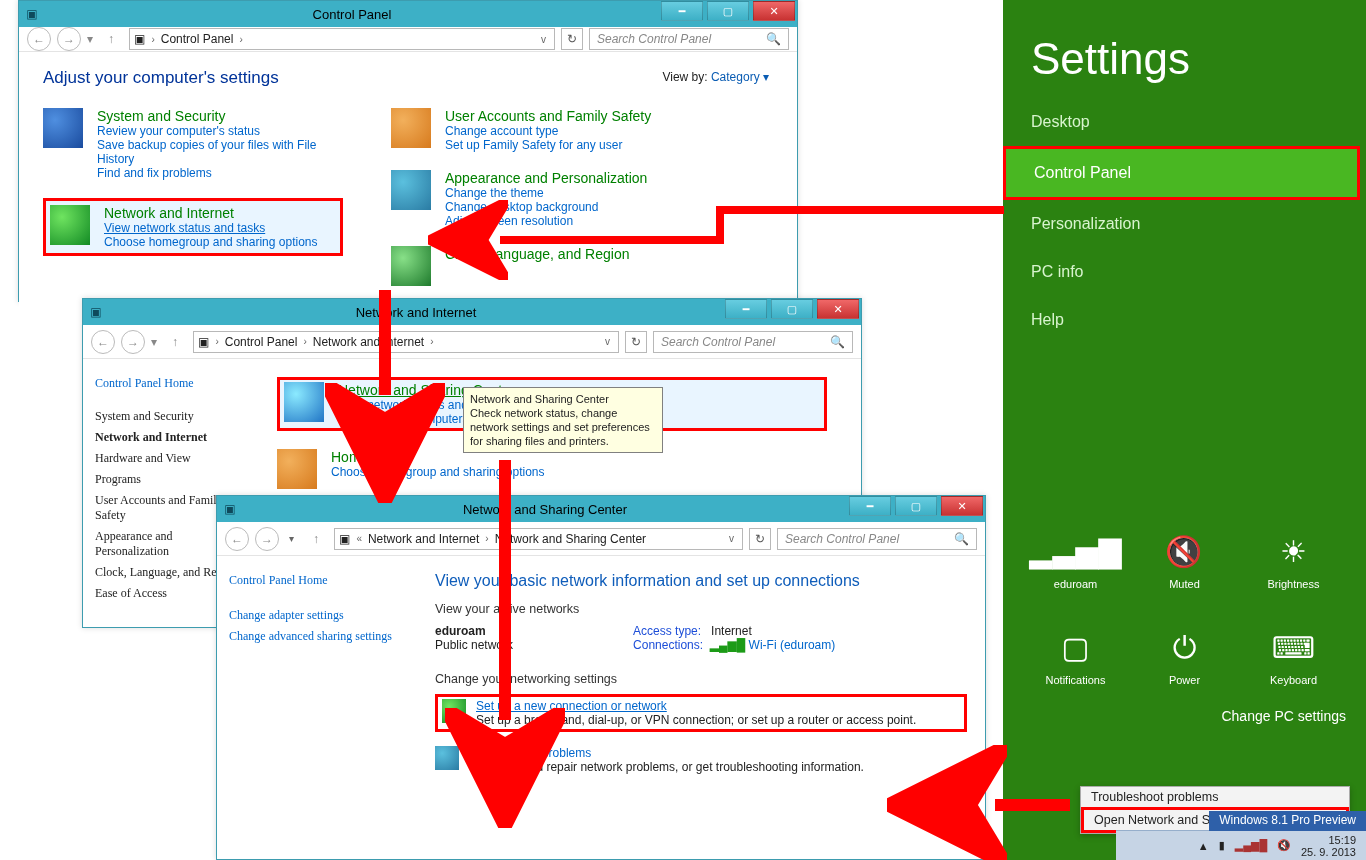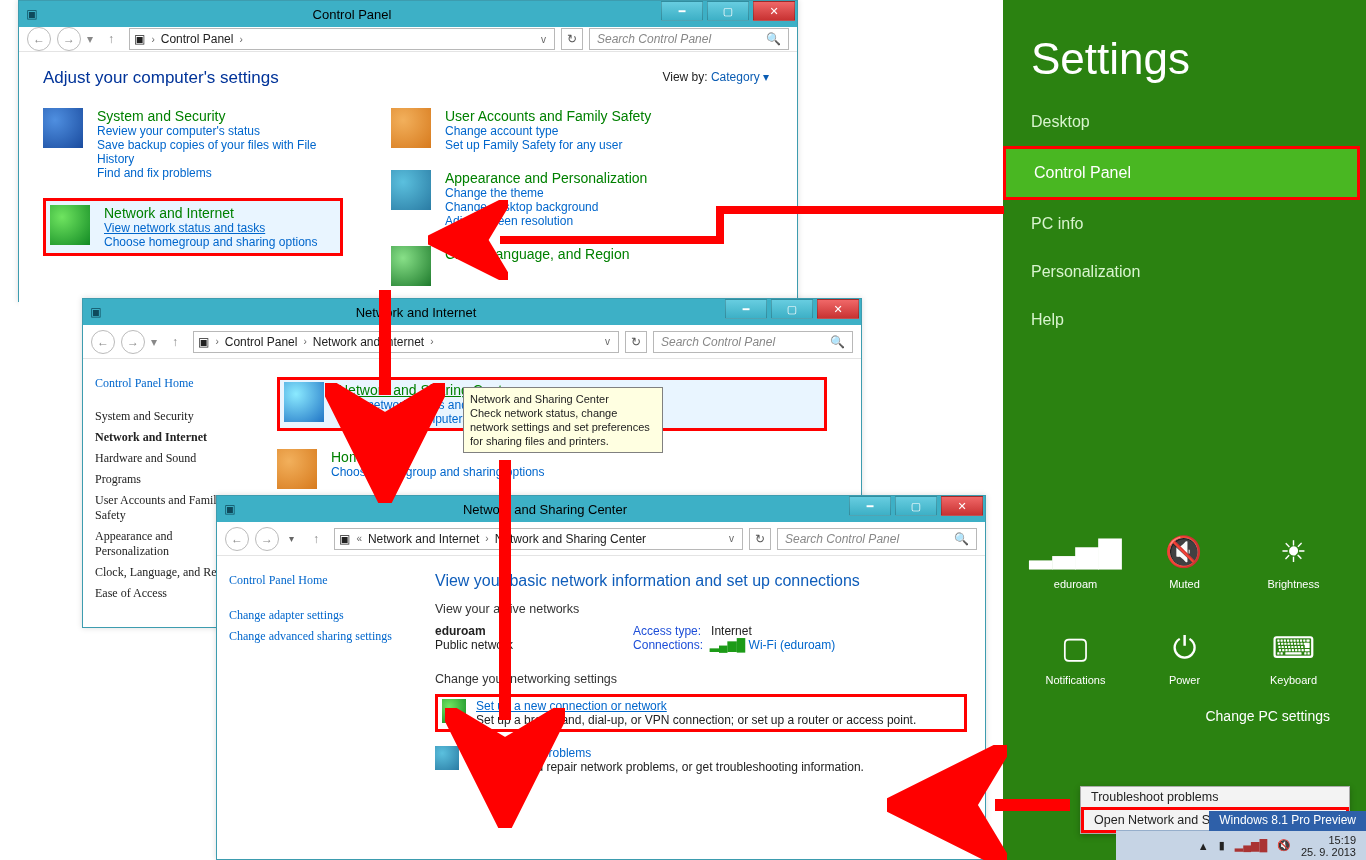--- a/index.html
+++ b/index.html
@@ -40,21 +40,21 @@
   .charm-tile {
     width: 90px;
     display: flex; flex-direction: column; align-items: center;
     color: #fff; font-size: 11px;
     cursor: pointer;
   }
   .charm-tile .glyph {
     font-size: 30px; line-height: 40px; margin-bottom: 6px;
   }
   .charm-change {
-    font-size: 14px; padding: 22px 36px 12px; text-align: right;
+    font-size: 14px; padding: 22px 20px 12px; text-align: right;
     color: #fff;
   }
   .red-box { border: 3px solid #f00; }
 
   
   .win {
     position: absolute;
     border: 1px solid #3d9caf;
     background: #fff;
     display: flex; flex-direction: column;
@@ -184,22 +184,22 @@
 
 </style>
 </head>
 <body>
 
 <div class="charm">
   <div class="title">Settings</div>
 
   <div class="charm-item">Desktop</div>
   <div class="charm-item selected red-box" style="margin:0 6px 0 0;">Control Panel</div>
+  <div class="charm-item">Personalization</div>
   <div class="charm-item">PC info</div>
-  <div class="charm-item">Personalization</div>
   <div class="charm-item">Help</div>
 
   <div style="height:180px"></div>
 
   <div class="charm-row">
     <div class="charm-tile">
         <div class="glyph">▂▃▅▇</div>
         <div>eduroam</div>
       </div>
     <div class="charm-tile">
@@ -340,21 +340,21 @@
       <span class="q">Search Control Panel</span>
       <span>🔍</span>
     </div>
   </div>
   <div class="win-body">
     <div class="sidepane">
       <div class="sidep-item link">Control Panel Home</div>
       <div style="height:12px"></div>
       <div class="sidep-item">System and Security</div>
       <div class="sidep-item bold">Network and Internet</div>
-      <div class="sidep-item">Hardware and Sound</div>
+      <div class="sidep-item">Hardware and View</div>
       <div class="sidep-item">Programs</div>
       <div class="sidep-item">User Accounts and Family Safety</div>
       <div class="sidep-item">Appearance and Personalization</div>
       <div class="sidep-item">Clock, Language, and Region</div>
       <div class="sidep-item">Ease of Access</div>
     </div>
     <div class="cp-main" style="padding-top:18px;">
       <div class="catblk highlight-row" style="background:#e9f5ff;margin-right:10px">
         <div class="icon32 ic-nsc"></div>
         <div class="body">

